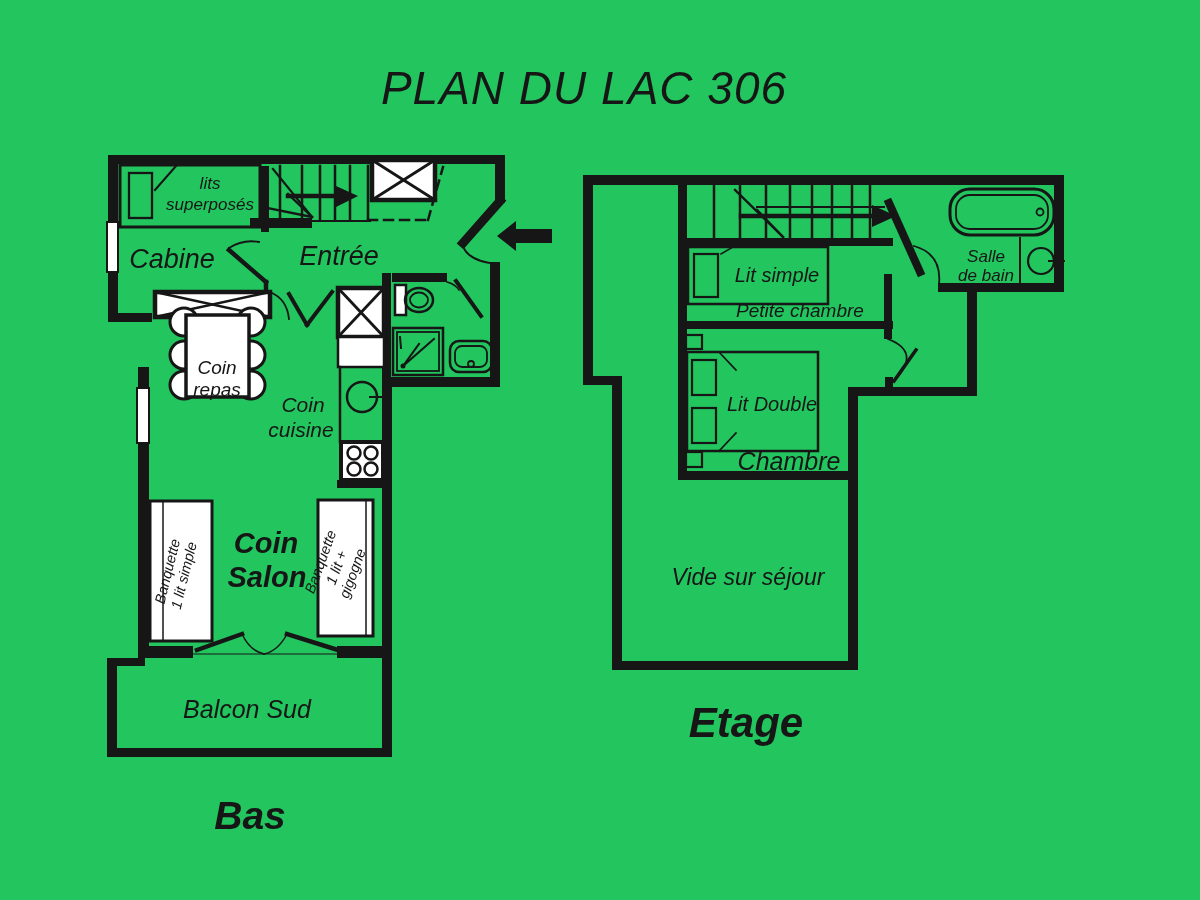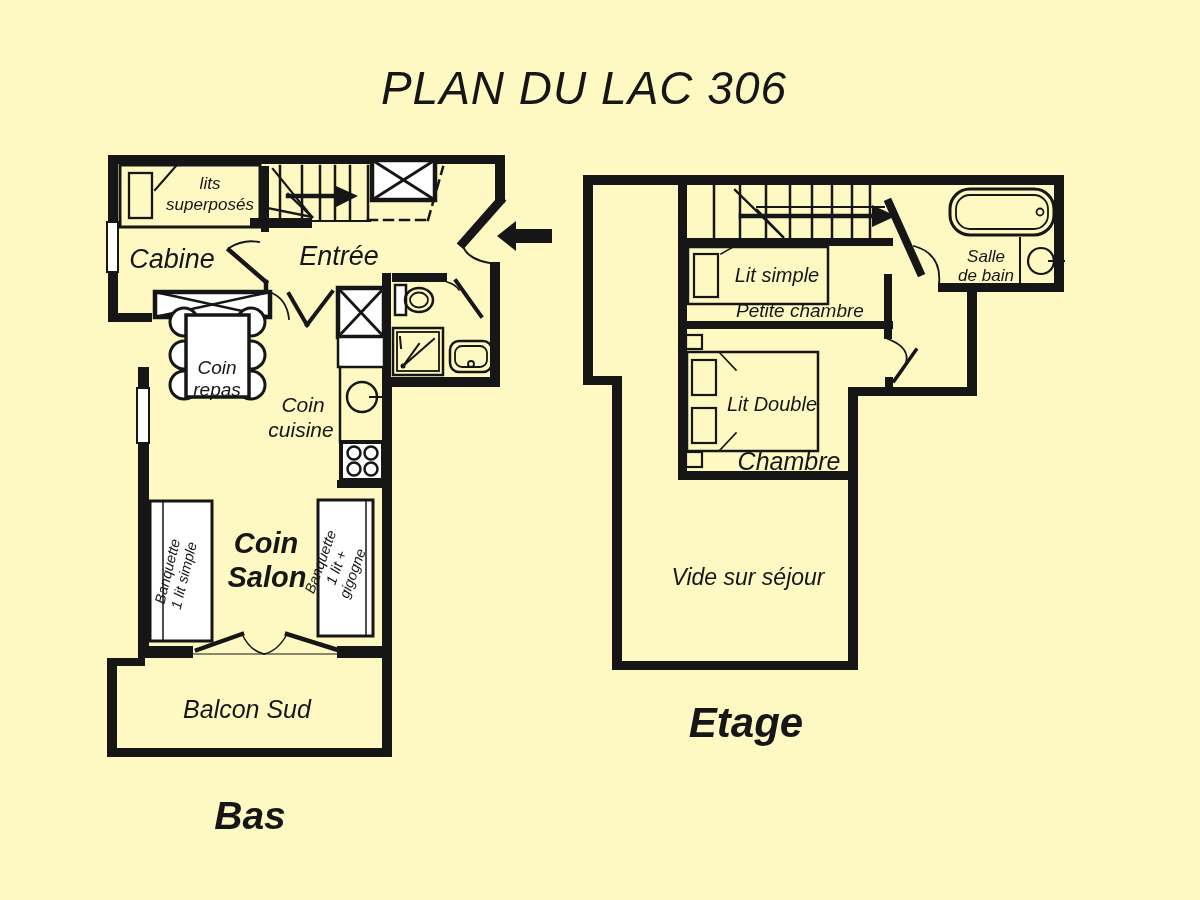--- a/index.html
+++ b/index.html
@@ -1,16 +1,16 @@
 <!DOCTYPE html>
 <html><head>
 <meta charset="utf-8">
 <style>
   html,body{margin:0;padding:0;background:#ffffff;}
-  #canvas{position:relative;width:1200px;height:900px;background:#fef9c3;overflow:hidden;}
+  #canvas{position:relative;width:1200px;height:900px;background:#22c55e;overflow:hidden;}
   svg{display:block;}
   text{font-family:"Liberation Sans","DejaVu Sans",sans-serif;font-style:italic;fill:#161616;}
   .ink{fill:#161616;}
   .ln{stroke:#161616;fill:none;stroke-linecap:square;}
   .wh{fill:#ffffff;stroke:#161616;}
   .bold-label{font-weight:bold;}
 </style>
 </head>
 <body>
 

